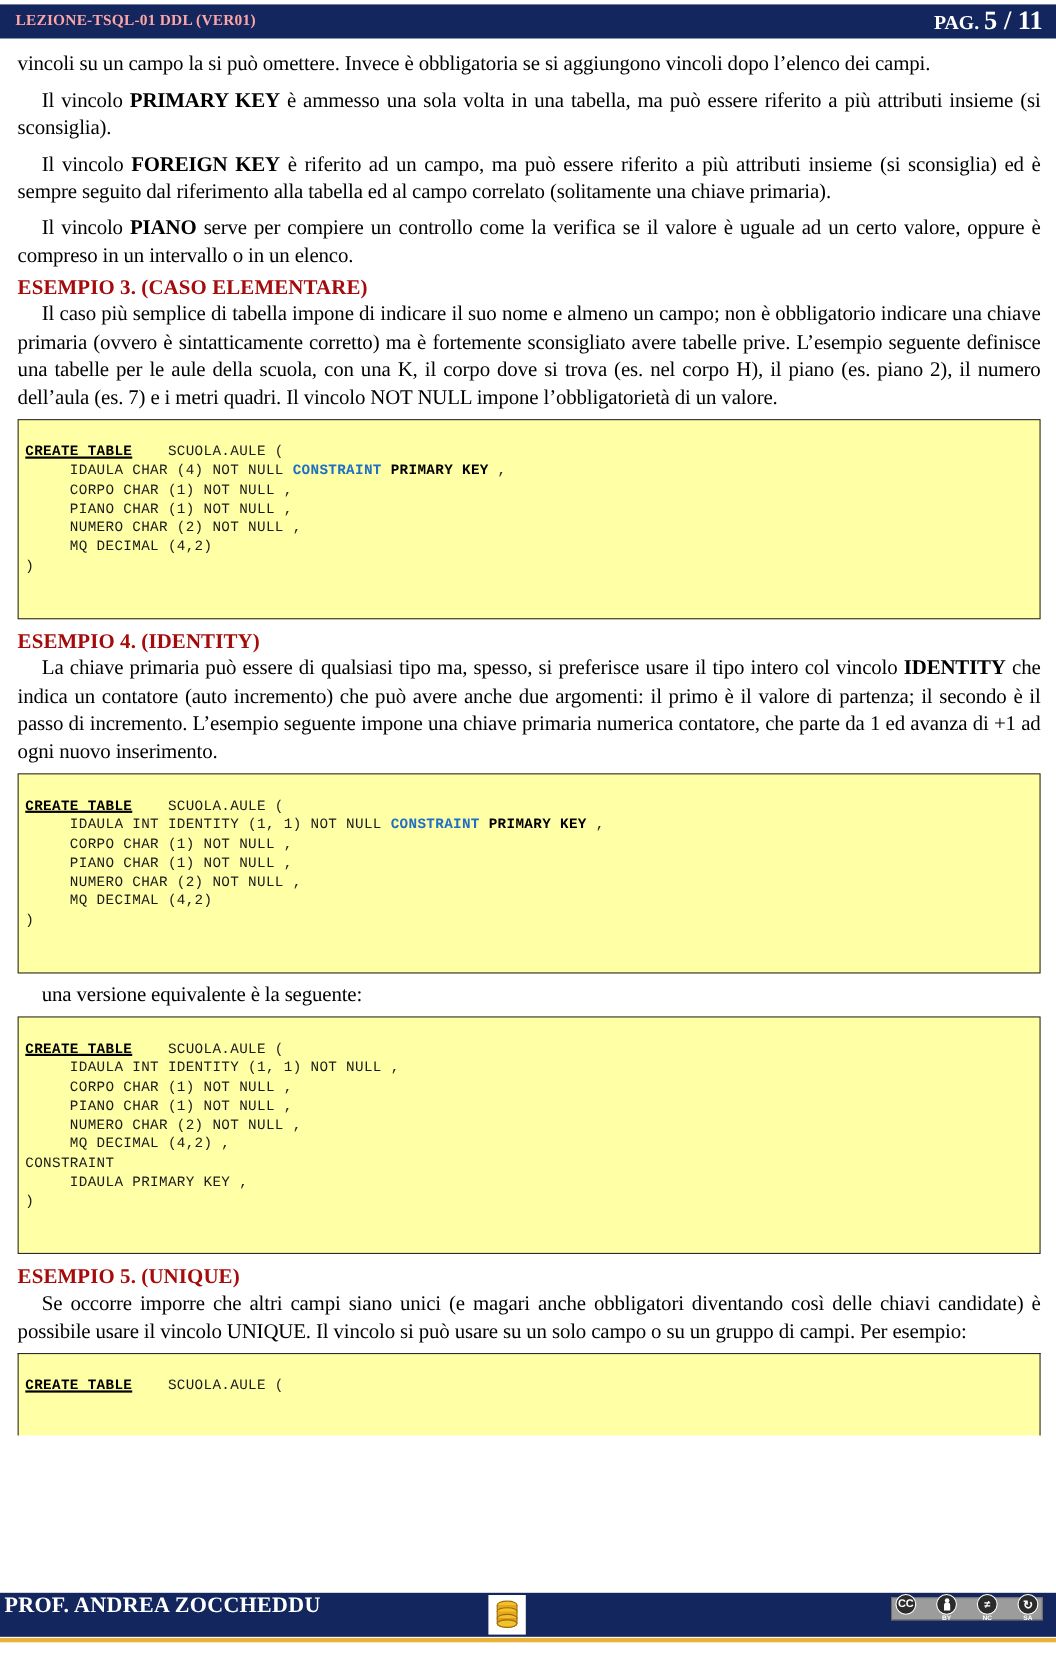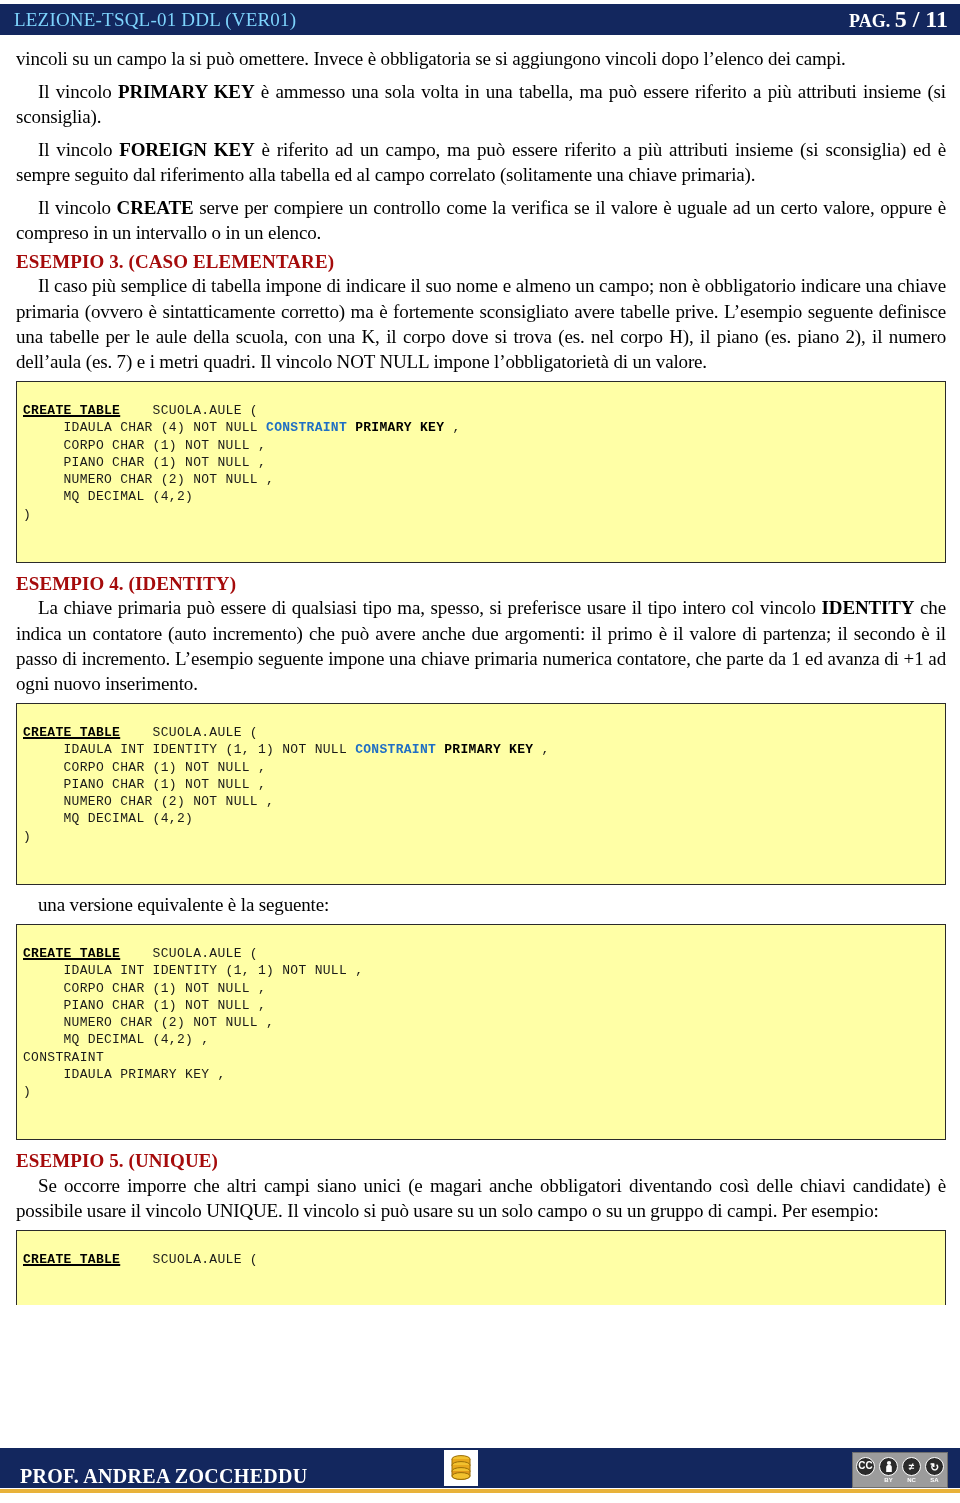--- a/index.html
+++ b/index.html
@@ -21,24 +21,24 @@
     position: absolute;
     top: 4px; left: 0; right: 0;
     height: 31px;
     background: #13275e;
     display: flex;
     align-items: center;
     justify-content: space-between;
     padding: 0 12px 0 14px;
   }
   .header-title {
-    color: #7dd3fc;
-    font-family: "Liberation Serif", "DejaVu Serif", serif;
-    font-weight: normal;
-    font-size: 19px;
+    color: #fca5a5;
+    font-family: "Liberation Serif", "DejaVu Serif", serif;
+    font-weight: bold;
+    font-size: 14px;
     font-variant: small-caps;
     letter-spacing: 0.2px;
     white-space: nowrap;
   }
   .header-page {
     color: #ffffff;
     font-family: "Liberation Serif", "DejaVu Serif", serif;
     font-weight: bold;
     font-size: 18px;
     font-variant: small-caps;
@@ -111,23 +111,23 @@
   
   .footer-wrap {
     position: absolute;
     left: 0; right: 0;
     bottom: 10px;
   }
   .footer-bar {
     height: 40px;
     background: #13275e;
     display: flex;
-    align-items: flex-end;
+    align-items: flex-start;
     position: relative;
-    padding-left: 20px;
+    padding-left: 4px;
   }
   .footer-name {
     color: #ffffff;
     font-family: "Liberation Serif", "DejaVu Serif", serif;
     font-weight: bold;
     font-size: 20px;
     font-variant: small-caps;
     letter-spacing: 0.3px;
   }
   .footer-rule {
@@ -146,26 +146,26 @@
     display: flex;
     align-items: center;
     justify-content: center;
   }
   .db-icon svg { display: block; }
   
   .cc-badge {
     position: absolute;
     right: 12px;
     top: 4px;
-    height: 36px;
+    height: 21px;
     background: #9c9c9c;
     border: 1px solid #6e6e6e;
     display: flex;
     align-items: center;
-    gap: 4px;
+    gap: 18px;
     padding: 0 3px;
   }
   .cc-cell {
     display: flex;
     flex-direction: column;
     align-items: center;
     justify-content: center;
     line-height: 1;
   }
   .cc-circle {
@@ -208,21 +208,21 @@
   <div class="gap-sm"></div>
 
   <p class="body-text indent"><span>Il vincolo </span><b>PRIMARY KEY</b><span> è ammesso una sola volta in una tabella, ma può essere riferito a più attributi insieme (si sconsiglia).</span></p>
 
   <div class="gap-sm"></div>
 
   <p class="body-text indent"><span>Il vincolo </span><b>FOREIGN KEY</b><span> è riferito ad un campo, ma può essere riferito a più attributi insieme (si sconsiglia) ed è sempre seguito dal riferimento alla tabella ed al campo correlato (solitamente una chiave primaria).</span></p>
 
   <div class="gap-sm"></div>
 
-  <p class="body-text indent"><span>Il vincolo </span><b>CREATE</b><span> serve per compiere un controllo come la verifica se il valore è uguale ad un certo valore, oppure è compreso in un intervallo o in un elenco.</span></p>
+  <p class="body-text indent"><span>Il vincolo </span><b>PIANO</b><span> serve per compiere un controllo come la verifica se il valore è uguale ad un certo valore, oppure è compreso in un intervallo o in un elenco.</span></p>
 
   <div class="esempio-wrap">
     <span class="esempio-heading">ESEMPIO 3. (CASO ELEMENTARE)</span>
   </div>
 
   <p class="body-text indent">Il caso più semplice di tabella impone di indicare il suo nome e almeno un campo; non è obbligatorio indicare una chiave primaria (ovvero è sintatticamente corretto) ma è fortemente sconsigliato avere tabelle prive. L’esempio seguente definisce una tabelle per le aule della scuola, con una K, il corpo dove si trova (es. nel corpo H), il piano (es. piano 2), il numero dell’aula (es. 7) e i metri quadri. Il vincolo NOT NULL impone l’obbligatorietà di un valore.</p>
 
   <div class="code-block">
 <div class="code-line"><span class="kw-create">CREATE TABLE</span><span>    SCUOLA.AULE (</span></div><div class="code-line"><span>     IDAULA CHAR (4) NOT NULL </span><span class="kw-constraint-blue">CONSTRAINT</span><span class="kw-bold"> PRIMARY KEY</span><span> ,</span></div><div class="code-line">     CORPO CHAR (1) NOT NULL ,</div><div class="code-line">     PIANO CHAR (1) NOT NULL ,</div><div class="code-line">     NUMERO CHAR (2) NOT NULL ,</div><div class="code-line">     MQ DECIMAL (4,2)</div><div class="code-line">)</div>
   </div>

